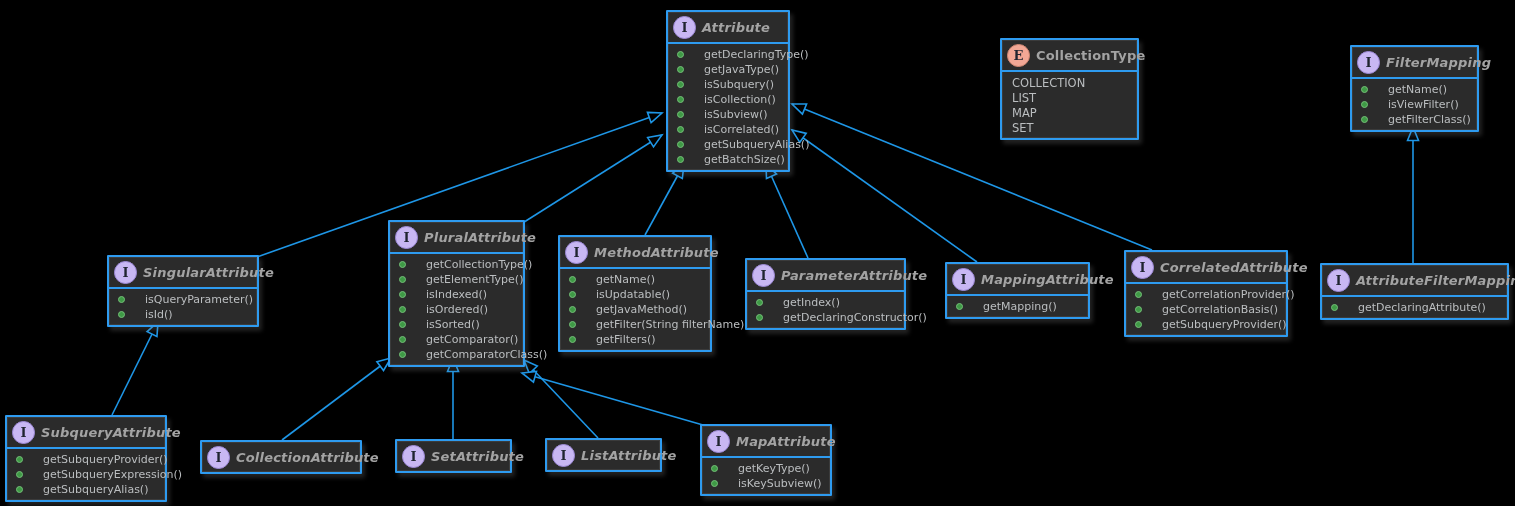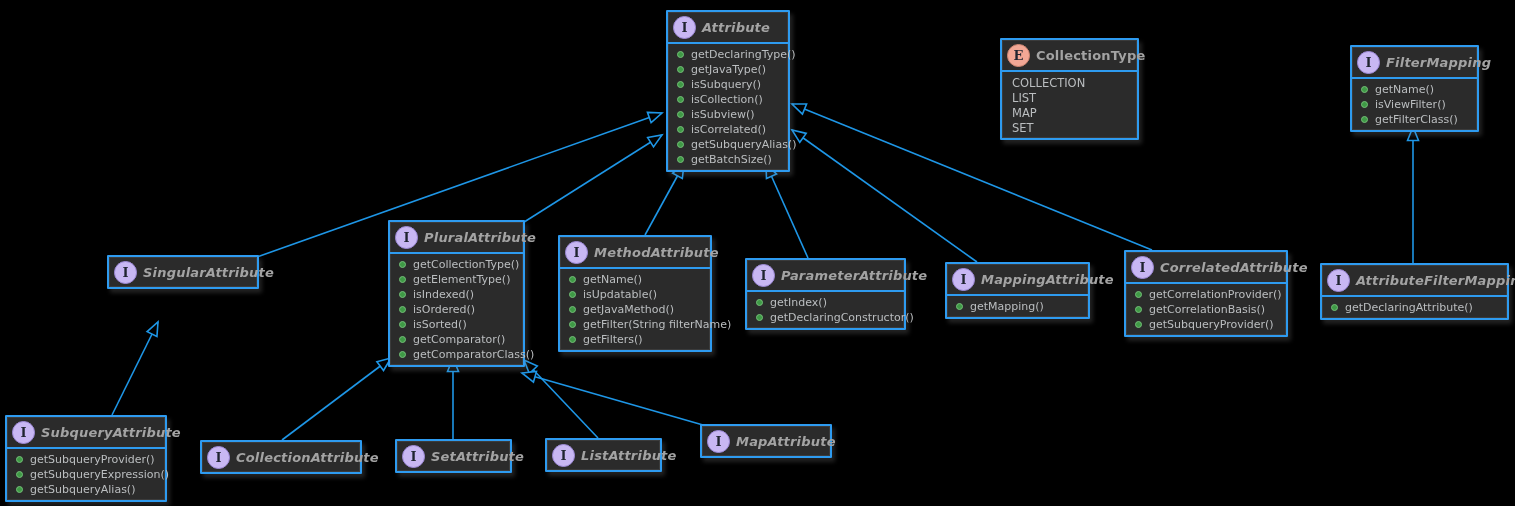--- a/index.html
+++ b/index.html
@@ -21,21 +21,21 @@
   .badge{
     width:21px;height:21px;border-radius:50%;flex:0 0 21px;
     display:flex;align-items:center;justify-content:center;
     font-family:"DejaVu Serif",serif;font-weight:bold;font-size:13px;color:#1f2430;
   }
   .badge-i{background:#c8b7f3;border:1px solid #9d89d8;}
   .badge-e{background:#f2a795;border:1px solid #cf8672;}
   .node-title{font-size:13px;font-weight:bold;color:#a3a3a3;letter-spacing:0.2px;}
   .node-title.iface{font-style:italic;}
   .row{
-    display:flex;align-items:center;gap:7px;height:15px;padding:0 8px 0 9px;
+    display:flex;align-items:center;gap:20px;height:15px;padding:0 8px 0 9px;
     font-size:11px;color:#bbbec0;white-space:nowrap;
   }
   .dot{
     width:7px;height:7px;border-radius:50%;flex:0 0 7px;
     background:#3f9a46;border:1px solid #74bf78;box-sizing:border-box;
   }
   .enum-row{padding-left:10px;font-size:11.5px;}
 </style>
 </head>
 <body>
@@ -145,20 +145,30 @@
           <span>getFilterClass()</span>
         </div>
     </div>
   </div>
 
   <div class="node" style="left:107px;top:255px;width:148px;">
     <div class="node-header">
       <span class="badge badge-i">I</span>
       <span class="node-title iface">SingularAttribute</span>
     </div>
+    <div class="node-body">
+      <div class="row">
+          <span class="dot"></span>
+          <span>isQueryParameter()</span>
+        </div>
+      <div class="row">
+          <span class="dot"></span>
+          <span>isId()</span>
+        </div>
+    </div>
   </div>
 
   <div class="node" style="left:388px;top:220px;width:133px;">
     <div class="node-header">
       <span class="badge badge-i">I</span>
       <span class="node-title iface">PluralAttribute</span>
     </div>
     <div class="node-body">
       <div class="row">
           <span class="dot"></span>
@@ -324,15 +334,25 @@
       <span class="badge badge-i">I</span>
       <span class="node-title iface">ListAttribute</span>
     </div>
   </div>
 
   <div class="node" style="left:700px;top:424px;width:128px;">
     <div class="node-header">
       <span class="badge badge-i">I</span>
       <span class="node-title iface">MapAttribute</span>
     </div>
+    <div class="node-body">
+      <div class="row">
+          <span class="dot"></span>
+          <span>getKeyType()</span>
+        </div>
+      <div class="row">
+          <span class="dot"></span>
+          <span>isKeySubview()</span>
+        </div>
+    </div>
   </div>
 
 </div>
 
 </body></html>

